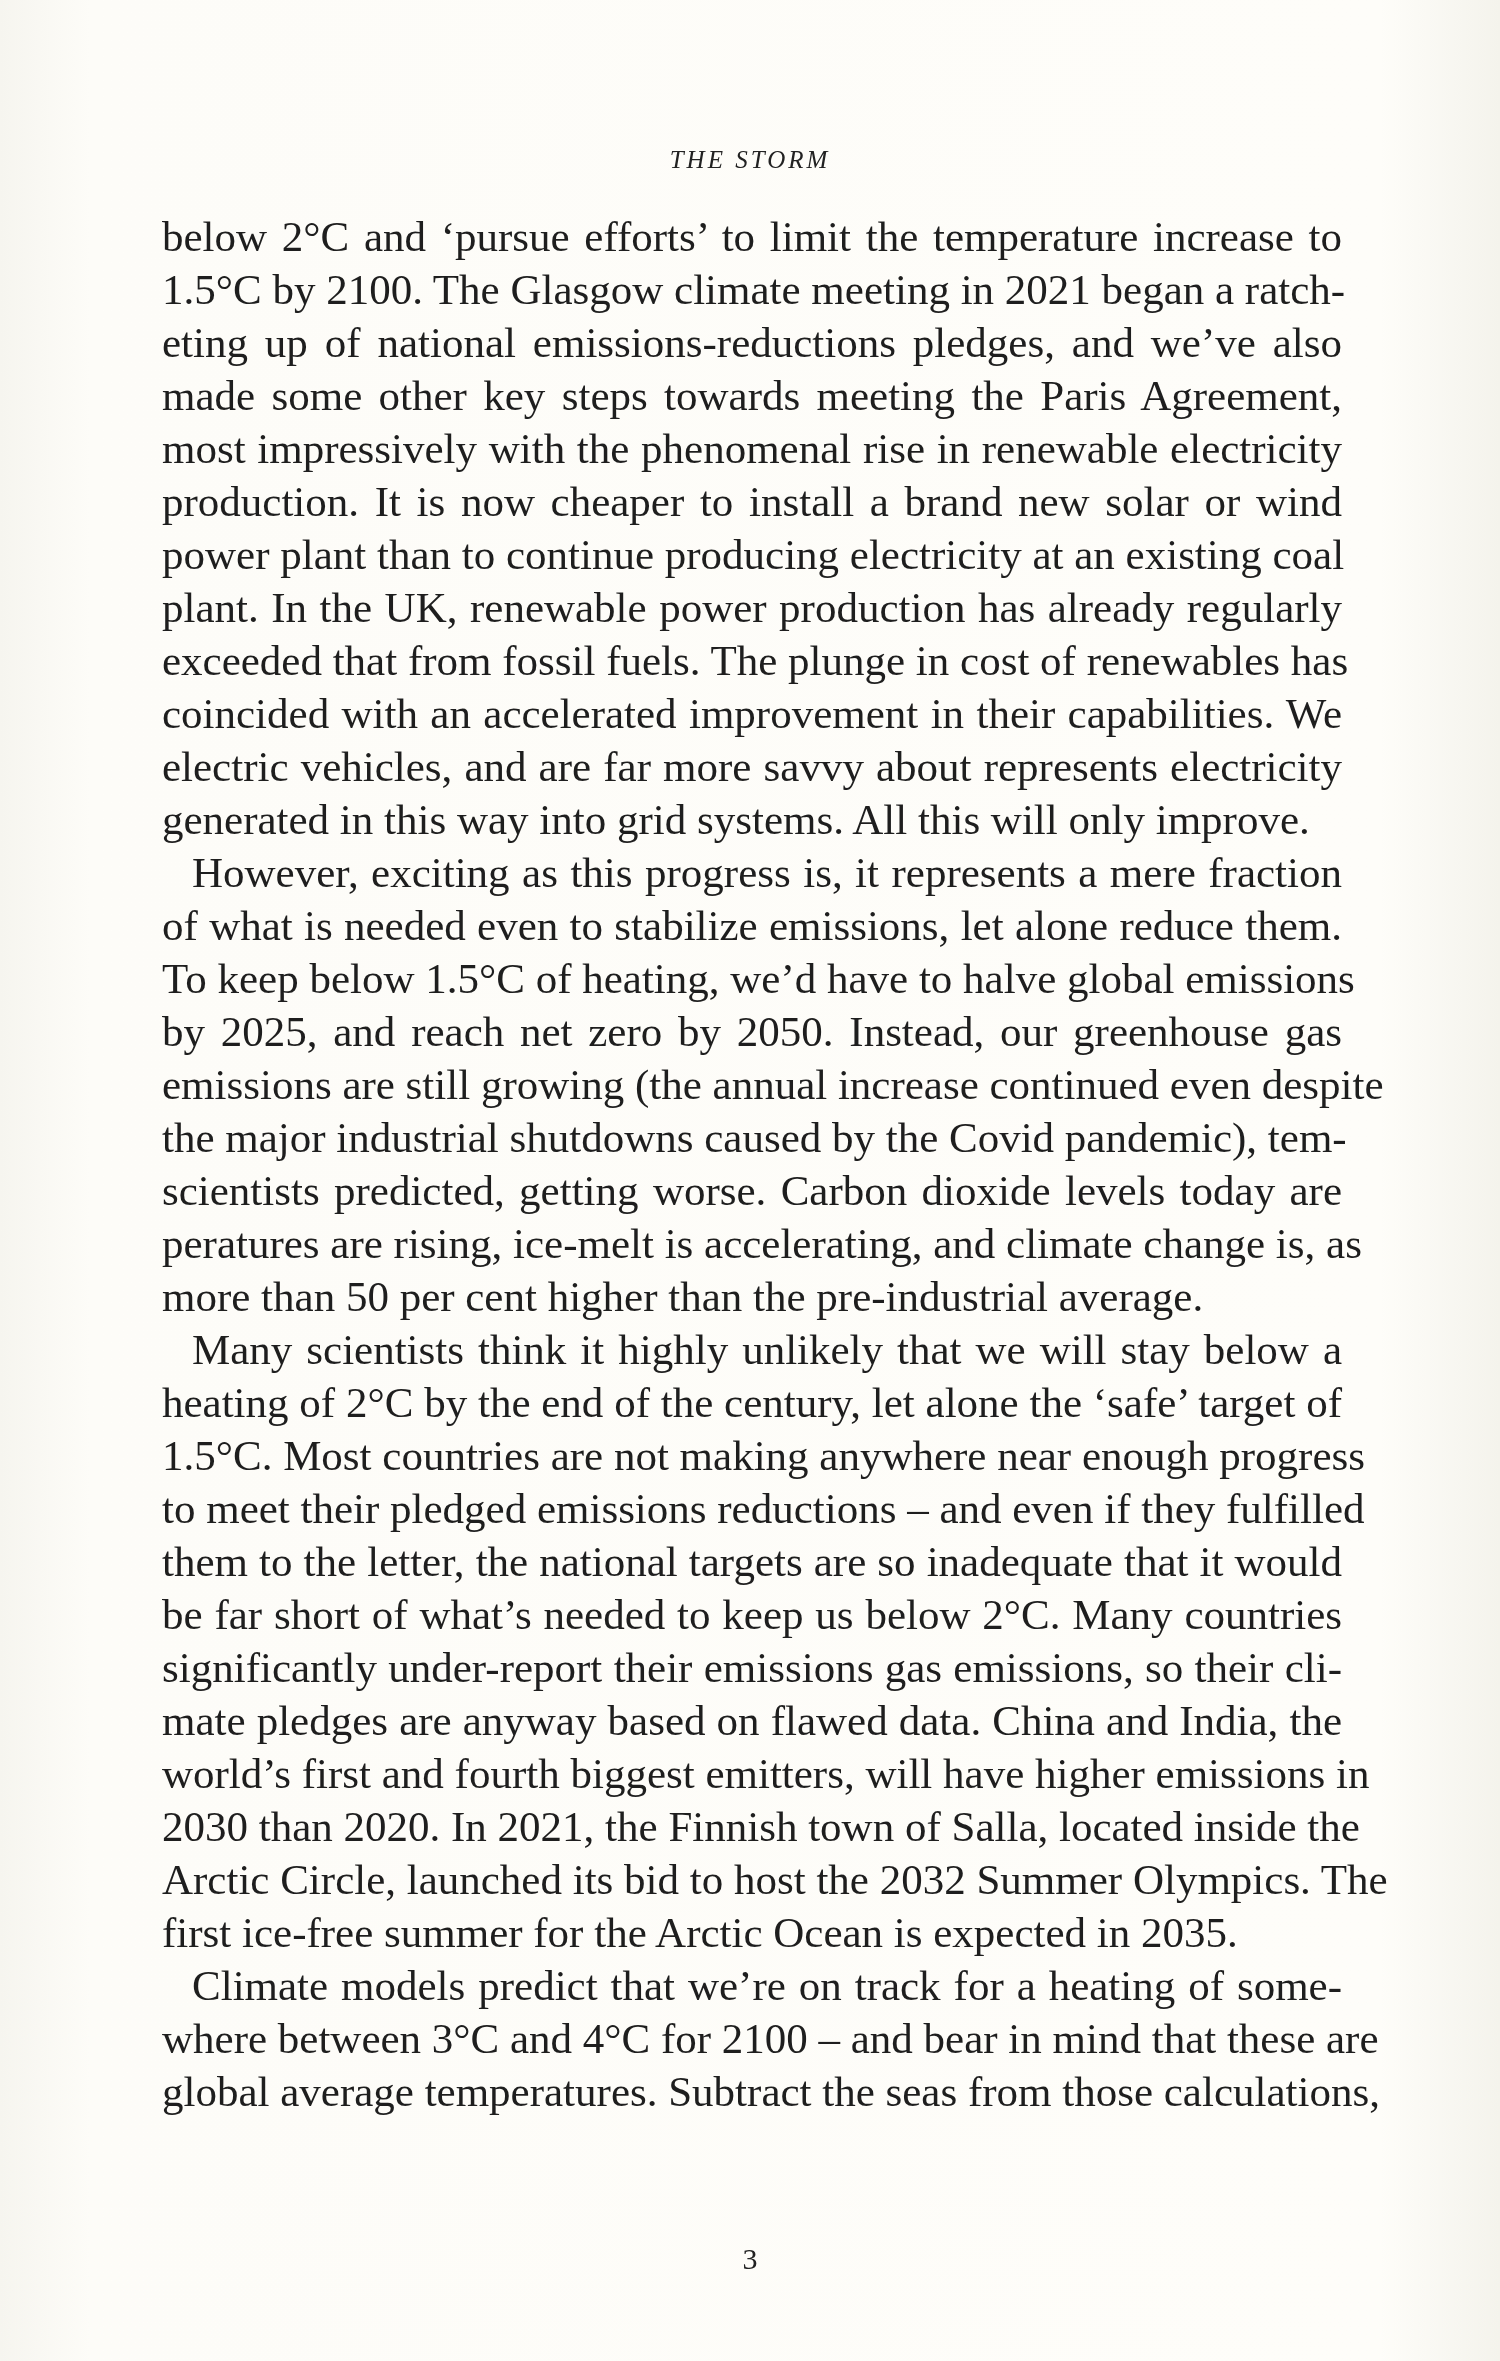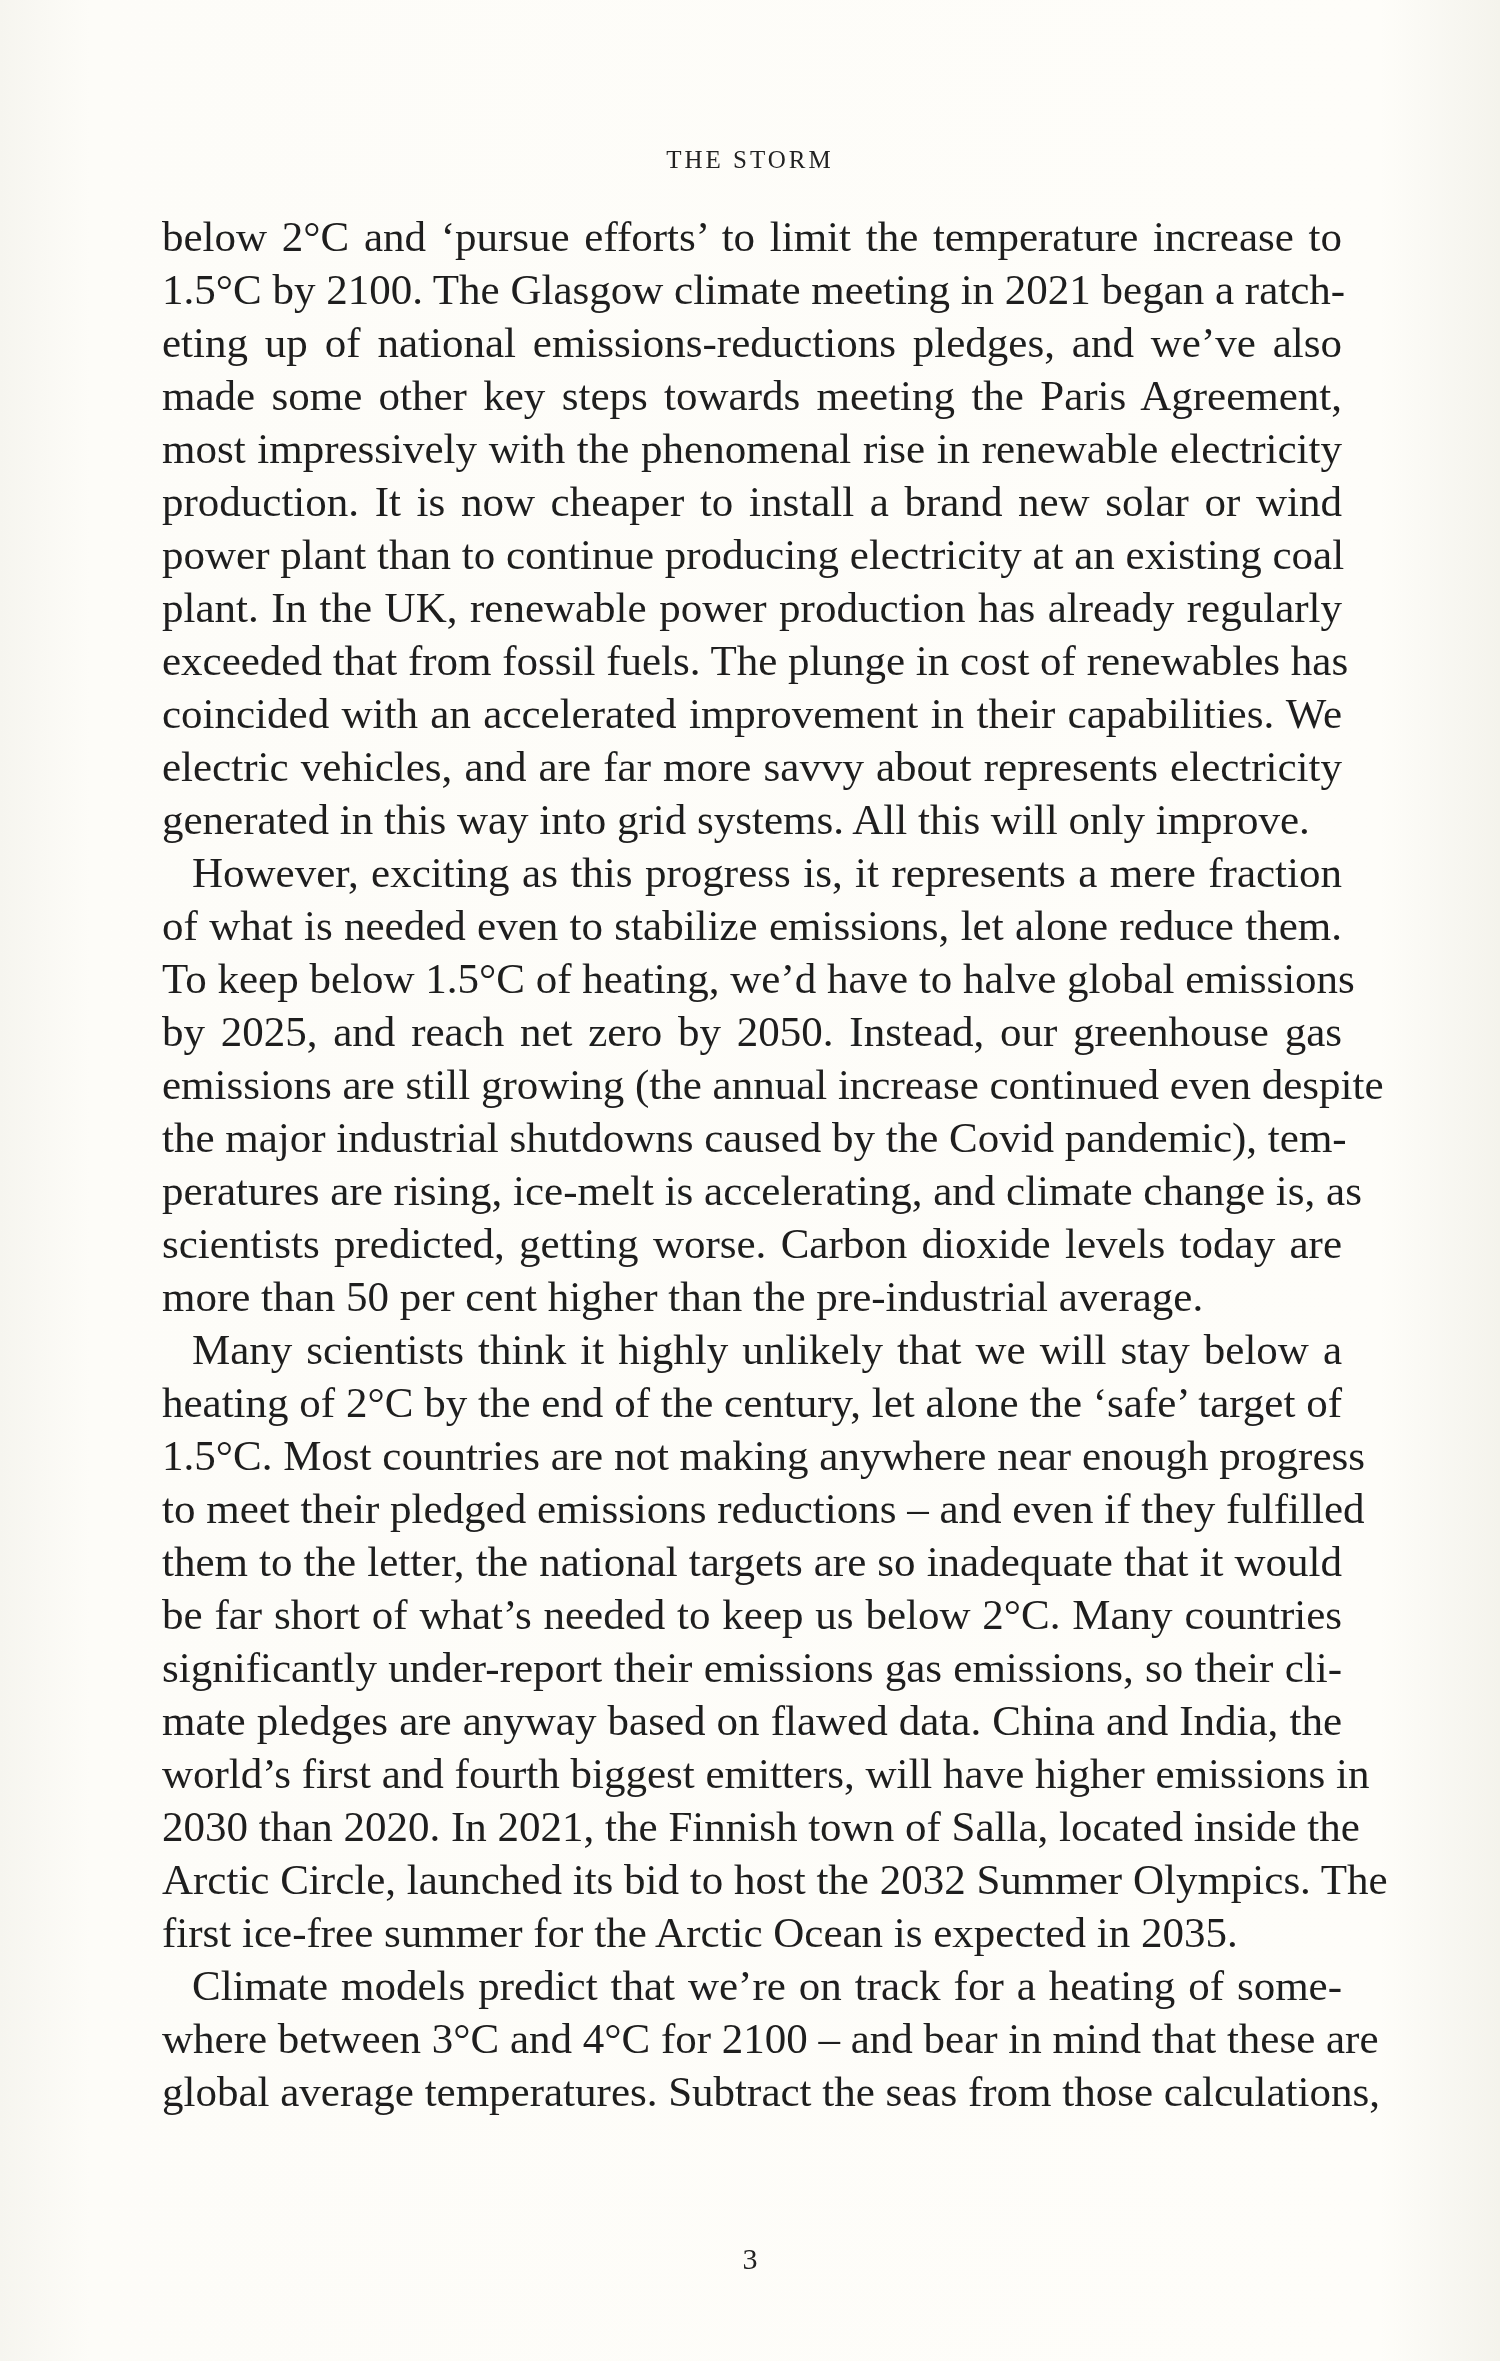--- a/index.html
+++ b/index.html
@@ -24,20 +24,21 @@
     }
     .running-head {
       position: absolute;
       top: 146px;
       left: 0;
       width: 1500px;
       text-align: center;
       font-size: 25px;
       letter-spacing: 3px;
       color: #222;
+      font-style: italic;
     }
     .body-text {
       position: absolute;
       left: 162px;
       top: 210px;
       width: 1180px;
     }
     .line {
       display: block;
       height: 53px;
@@ -87,22 +88,22 @@
       <span class="line last">generated in this way into grid systems. All this will only improve.</span>
     </div>
 
     <div>
       <span class="line indent">However, exciting as this progress is, it represents a mere fraction</span>
       <span class="line">of what is needed even to stabilize emissions, let alone reduce them.</span>
       <span class="line">To keep below 1.5°C of heating, we’d have to halve global emissions</span>
       <span class="line">by 2025, and reach net zero by 2050. Instead, our greenhouse gas</span>
       <span class="line">emissions are still growing (the annual increase continued even despite</span>
       <span class="line">the major industrial shutdowns caused by the Covid pandemic), tem-</span>
+      <span class="line">scientists predicted, getting worse. Carbon dioxide levels today are</span>
       <span class="line">peratures are rising, ice-melt is accelerating, and climate change is, as</span>
-      <span class="line">scientists predicted, getting worse. Carbon dioxide levels today are</span>
       <span class="line last">more than 50 per cent higher than the pre-industrial average.</span>
     </div>
 
     <div>
       <span class="line indent">Many scientists think it highly unlikely that we will stay below a</span>
       <span class="line">heating of 2°C by the end of the century, let alone the ‘safe’ target of</span>
       <span class="line">1.5°C. Most countries are not making anywhere near enough progress</span>
       <span class="line">to meet their pledged emissions reductions – and even if they fulfilled</span>
       <span class="line">them to the letter, the national targets are so inadequate that it would</span>
       <span class="line">be far short of what’s needed to keep us below 2°C. Many countries</span>

